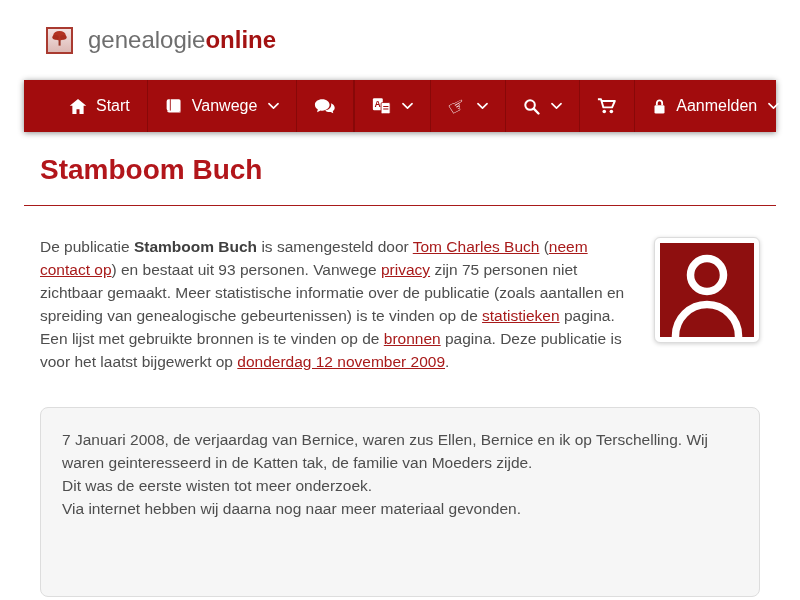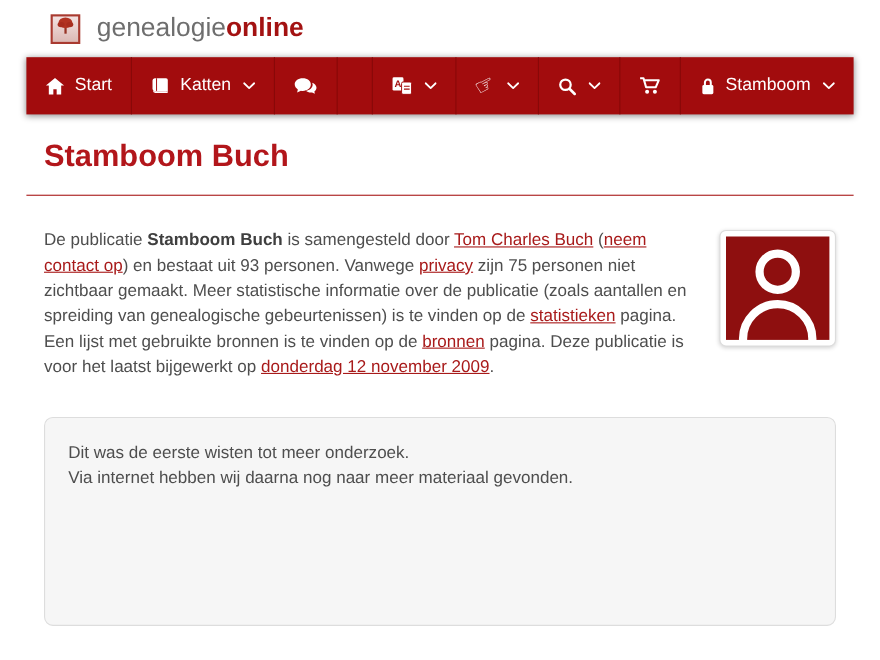--- a/index.html
+++ b/index.html
@@ -1,34 +1,35 @@
 <!DOCTYPE html>
 <html><head>
 <meta charset="utf-8">
 <style>
   * { box-sizing: border-box; }
   body {
     margin: 0; width: 800px; height: 600px; overflow: hidden;
     background: #fff; font-family: "Liberation Sans", sans-serif;
   }
   
-  .header { height: 52px; display: flex; align-items: center; padding-left: 46px; }
+  .header { height: 80px; display: flex; align-items: center; padding-left: 46px; }
   .logo-box {
     width: 27px; height: 27px; border: 2px solid #a93a30;
     background: linear-gradient(#f3e2e1, #dcb9b5);
     display: flex; align-items: center; justify-content: center; margin-right: 15px;
   }
   .brand { font-size: 24px; }
   .brand-gray { color: #6e6e6e; }
   .brand-red  { color: #a31212; font-weight: bold; }
 
   
   .nav {
     margin: 0 24px; height: 52px; background: #a20c0d; display: flex;
     box-shadow: 0 1px 6px rgba(0,0,0,.45);
+    padding-left: 28px;
   }
   .nav-left, .nav-right { display: flex; }
   .spacer { flex: 1; }
   .nav-item {
     display: flex; align-items: center; gap: 9px; padding: 0 17px;
     color: #fff; font-size: 16px; text-decoration: none; cursor: pointer;
     border-left: 1px solid #880808;
   }
   .nav-left .nav-item:first-child { border-left: none; }
   .nav-left .nav-item:last-child  { border-right: 1px solid #880808; }
@@ -88,21 +89,21 @@
       <span>Start</span>
     </a>
     <a class="nav-item">
       <span>
         <svg width="18" height="17" viewBox="0 0 22 20">
           <path d="M4.5 1 H17 a2 2 0 0 1 2 2 V17 a2 2 0 0 0 -2 -1.6 H4.5 A2.6 2.6 0 0 1 2 12.8 V3.6 A2.6 2.6 0 0 1 4.5 1 Z" fill="#fff"></path>
           <path d="M4.5 15.4 H17 a2 2 0 0 1 2 2 H5 a2.4 2.4 0 0 1 -2.4 -2.4" fill="#fff"></path>
           <path d="M6.5 1 V15" stroke="#a20c0d" stroke-width="1.1"></path>
         </svg>
       </span>
-      <span>Katten</span>
+      <span>Vanwege</span>
       <span class="chev">
         <svg width="11" height="8" viewBox="0 0 12 8">
             <polyline points="1,1.5 6,6.3 11,1.5" fill="none" stroke="#fff" stroke-width="1.8" stroke-linecap="round" stroke-linejoin="round"></polyline>
           </svg>
       </span>
     </a>
     <a class="nav-item">
       <span>
         <svg width="22" height="17" viewBox="0 0 24 18">
           <path d="M9 1 C4.3 1 1 3.6 1 7 C1 9.1 2.2 10.9 4.1 12 L3.4 15.2 L7.2 13.3 C7.8 13.4 8.4 13.5 9 13.5 C13.7 13.5 17 10.7 17 7.2 C17 3.7 13.7 1 9 1 Z" fill="#fff"></path>
@@ -160,21 +161,21 @@
         </svg>
       </span>
     </a>
     <a class="nav-item">
       <span>
         <svg width="15" height="17" viewBox="0 0 18 20">
           <rect x="3" y="8.5" width="12" height="10" rx="1.6" fill="#fff"></rect>
           <path d="M5.8 8.5 V5.8 a3.2 3.2 0 0 1 6.4 0 V8.5" fill="none" stroke="#fff" stroke-width="2.2"></path>
         </svg>
       </span>
-      <span>Stamboom</span>
+      <span>Aanmelden</span>
       <span class="chev">
         <svg width="11" height="8" viewBox="0 0 12 8">
             <polyline points="1,1.5 6,6.3 11,1.5" fill="none" stroke="#fff" stroke-width="1.8" stroke-linecap="round" stroke-linejoin="round"></polyline>
           </svg>
       </span>
     </a>
   </div>
 </nav>
 
 <h1 class="page-title">Stamboom Buch</h1>
@@ -188,15 +189,16 @@
           <circle cx="47" cy="32" r="16.5" fill="none" stroke="#fff" stroke-width="7.5"></circle>
           <circle cx="47" cy="93" r="31.5" fill="none" stroke="#fff" stroke-width="7.5"></circle>
         </svg>
       </span>
     </div>
   </div>
   <span>De publicatie </span><span class="bold">Stamboom Buch</span><span> is samengesteld door </span><a>Tom Charles Buch</a><span> (</span><a>neem contact op</a><span>) en bestaat uit 93 personen. Vanwege </span><a>privacy</a><span> zijn 75 personen niet zichtbaar gemaakt. Meer statistische informatie over de publicatie (zoals aantallen en spreiding van genealogische gebeurtenissen) is te vinden op de </span><a>statistieken</a><span> pagina. Een lijst met gebruikte bronnen is te vinden op de </span><a>bronnen</a><span> pagina. Deze publicatie is voor het laatst bijgewerkt op </span><a>donderdag 12 november 2009</a><span>.</span>
 </div>
 
 <div class="quote-box">
+  <div>7 Januari 2008, de verjaardag van Bernice, waren zus Ellen, Bernice en ik op Terschelling. Wij waren geinteresseerd in de Katten tak, de familie van Moeders zijde.</div>
   <div>Dit was de eerste wisten tot meer onderzoek.</div>
   <div>Via internet hebben wij daarna nog naar meer materiaal gevonden.</div>
 </div>
 
 </body></html>

